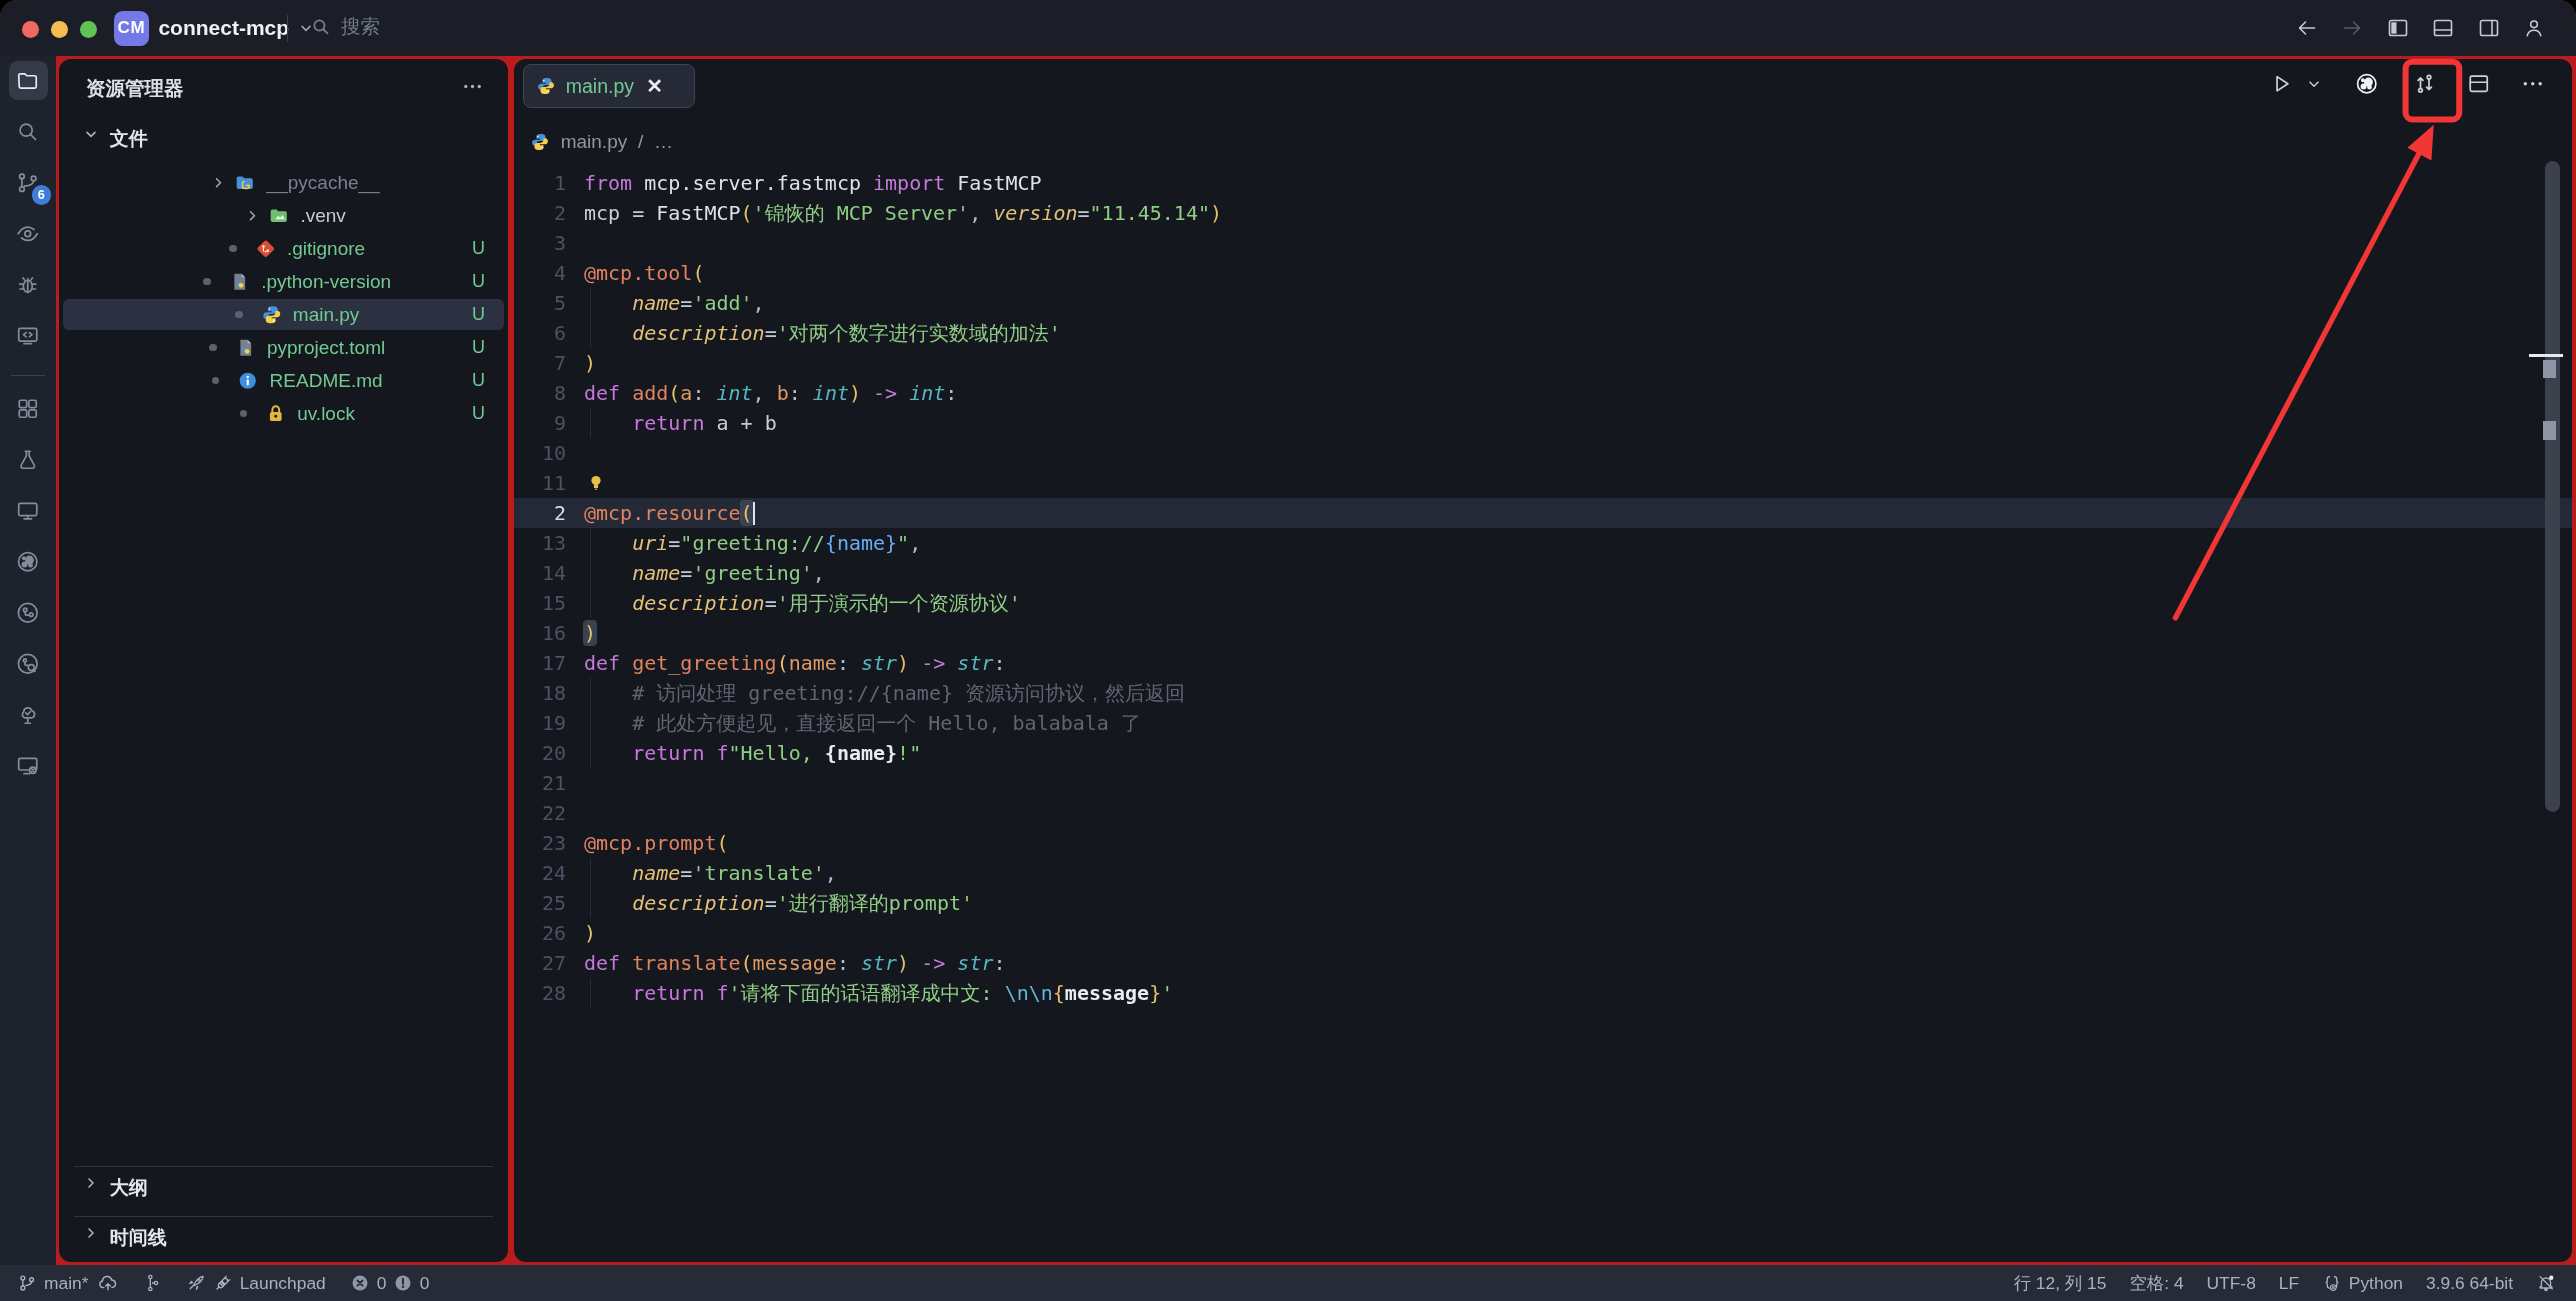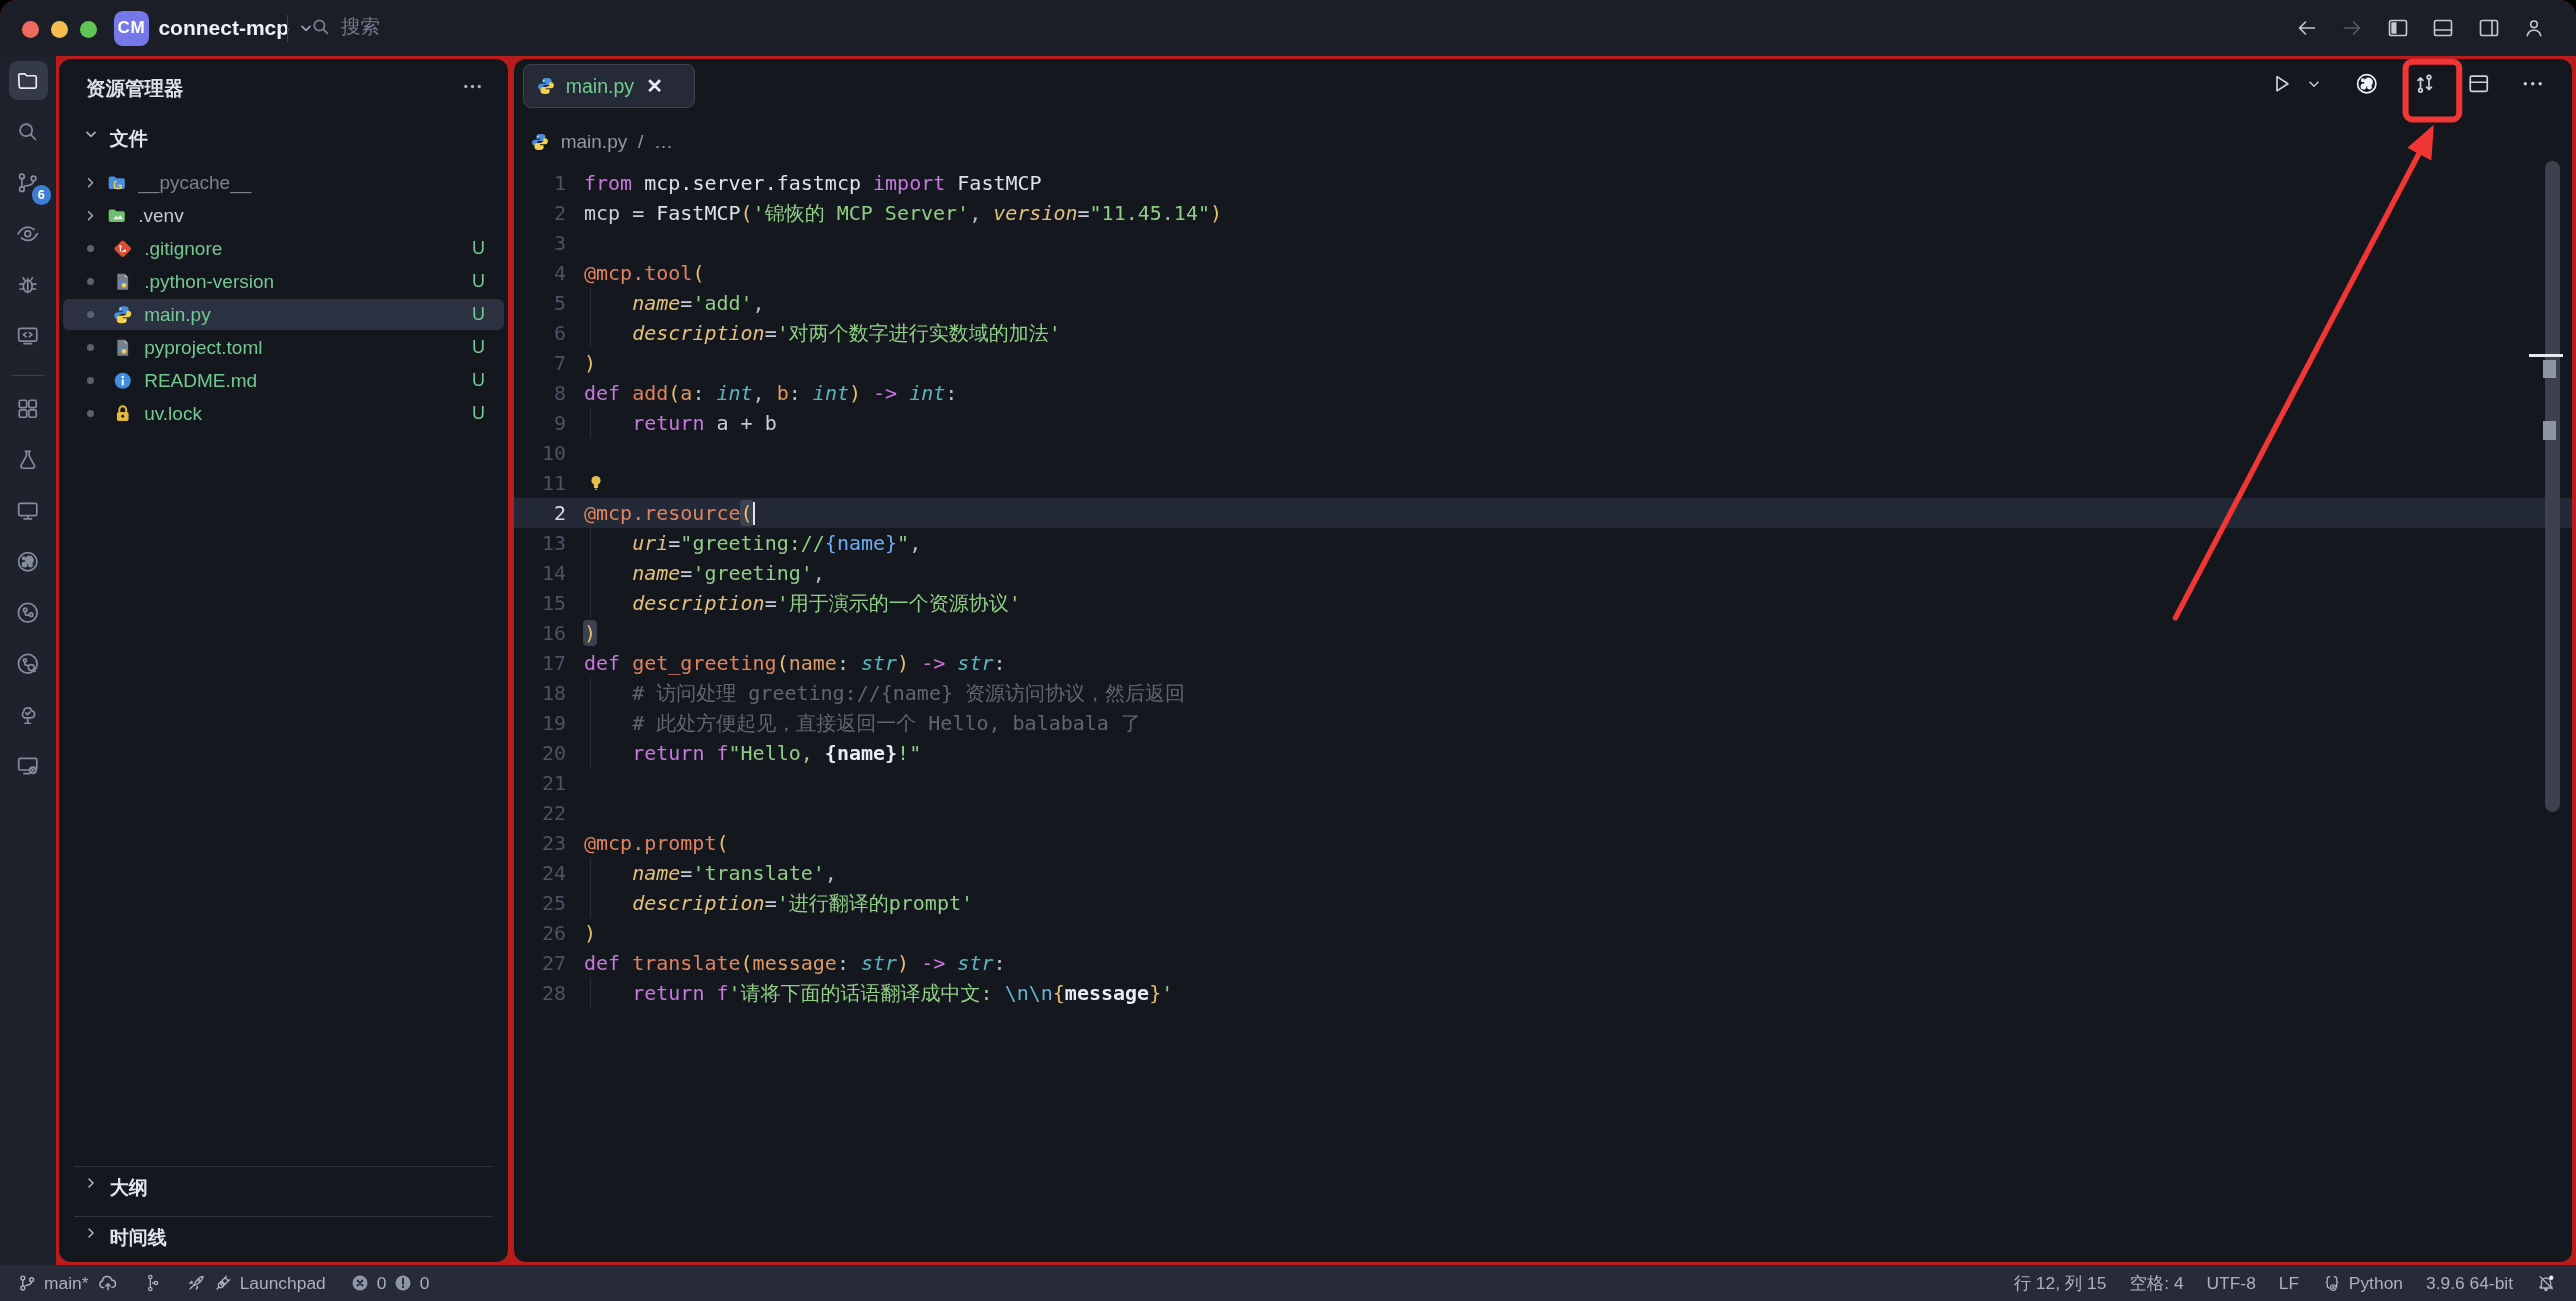--- a/index.html
+++ b/index.html
@@ -33,21 +33,21 @@
   .panel{position:absolute;background:#15171f;border-radius:12px;}
   .sidebar{left:59px;top:59px;width:449px;height:1203px;}
   .editor{left:514px;top:59px;width:2058px;height:1203px;}
   
   .sb-header{position:absolute;top:16px;left:27px;font-size:19.5px;font-weight:bold;color:#dde2ea;}
   .sb-more{position:absolute;top:16px;right:24px;color:#aab2c0;}
   .sb-section{position:absolute;left:0;right:7px;height:32px;display:flex;align-items:flex-start;gap:10.7px;
               padding-left:24px;font-size:19px;font-weight:bold;color:#e2e6ee;}
   .chev{width:16px;height:16px;color:#aab2c0;flex:0 0 auto;}
   .filelist{position:absolute;top:107px;left:0;right:0;}
-  .frow{position:relative;height:33px;display:flex;align-items:center;font-size:19px;}
+  .frow{position:relative;height:33px;display:flex;align-items:center;font-size:19px;justify-content:center;}
   .frow .sel-bg{position:absolute;left:4px;right:4px;top:0.7px;bottom:0.7px;border-radius:6px;background:#2b3140;}
   .frow .twisty{width:17.4px;margin-left:23px;display:flex;justify-content:center;position:relative;color:#9aa2b1;}
   .frow .gitdot{width:7.4px;height:7.4px;border-radius:50%;background:#5a6272;position:relative;margin:0 5.4px 0 27.5px;}
   .frow .ficon{width:21.5px;height:21.5px;margin-left:6.7px;position:relative;flex:0 0 aupx;}
   .frow .ficon svg{width:21.5px;height:21.5px;}
   .frow .fname{margin-left:10.7px;position:relative;}
   .frow .ubadge{position:absolute;right:23px;color:#73c991;font-size:18px;}
   .c-dim{color:#79818f;}
   .c-plain{color:#c3cad6;}
   .c-git{color:#73c991;}

